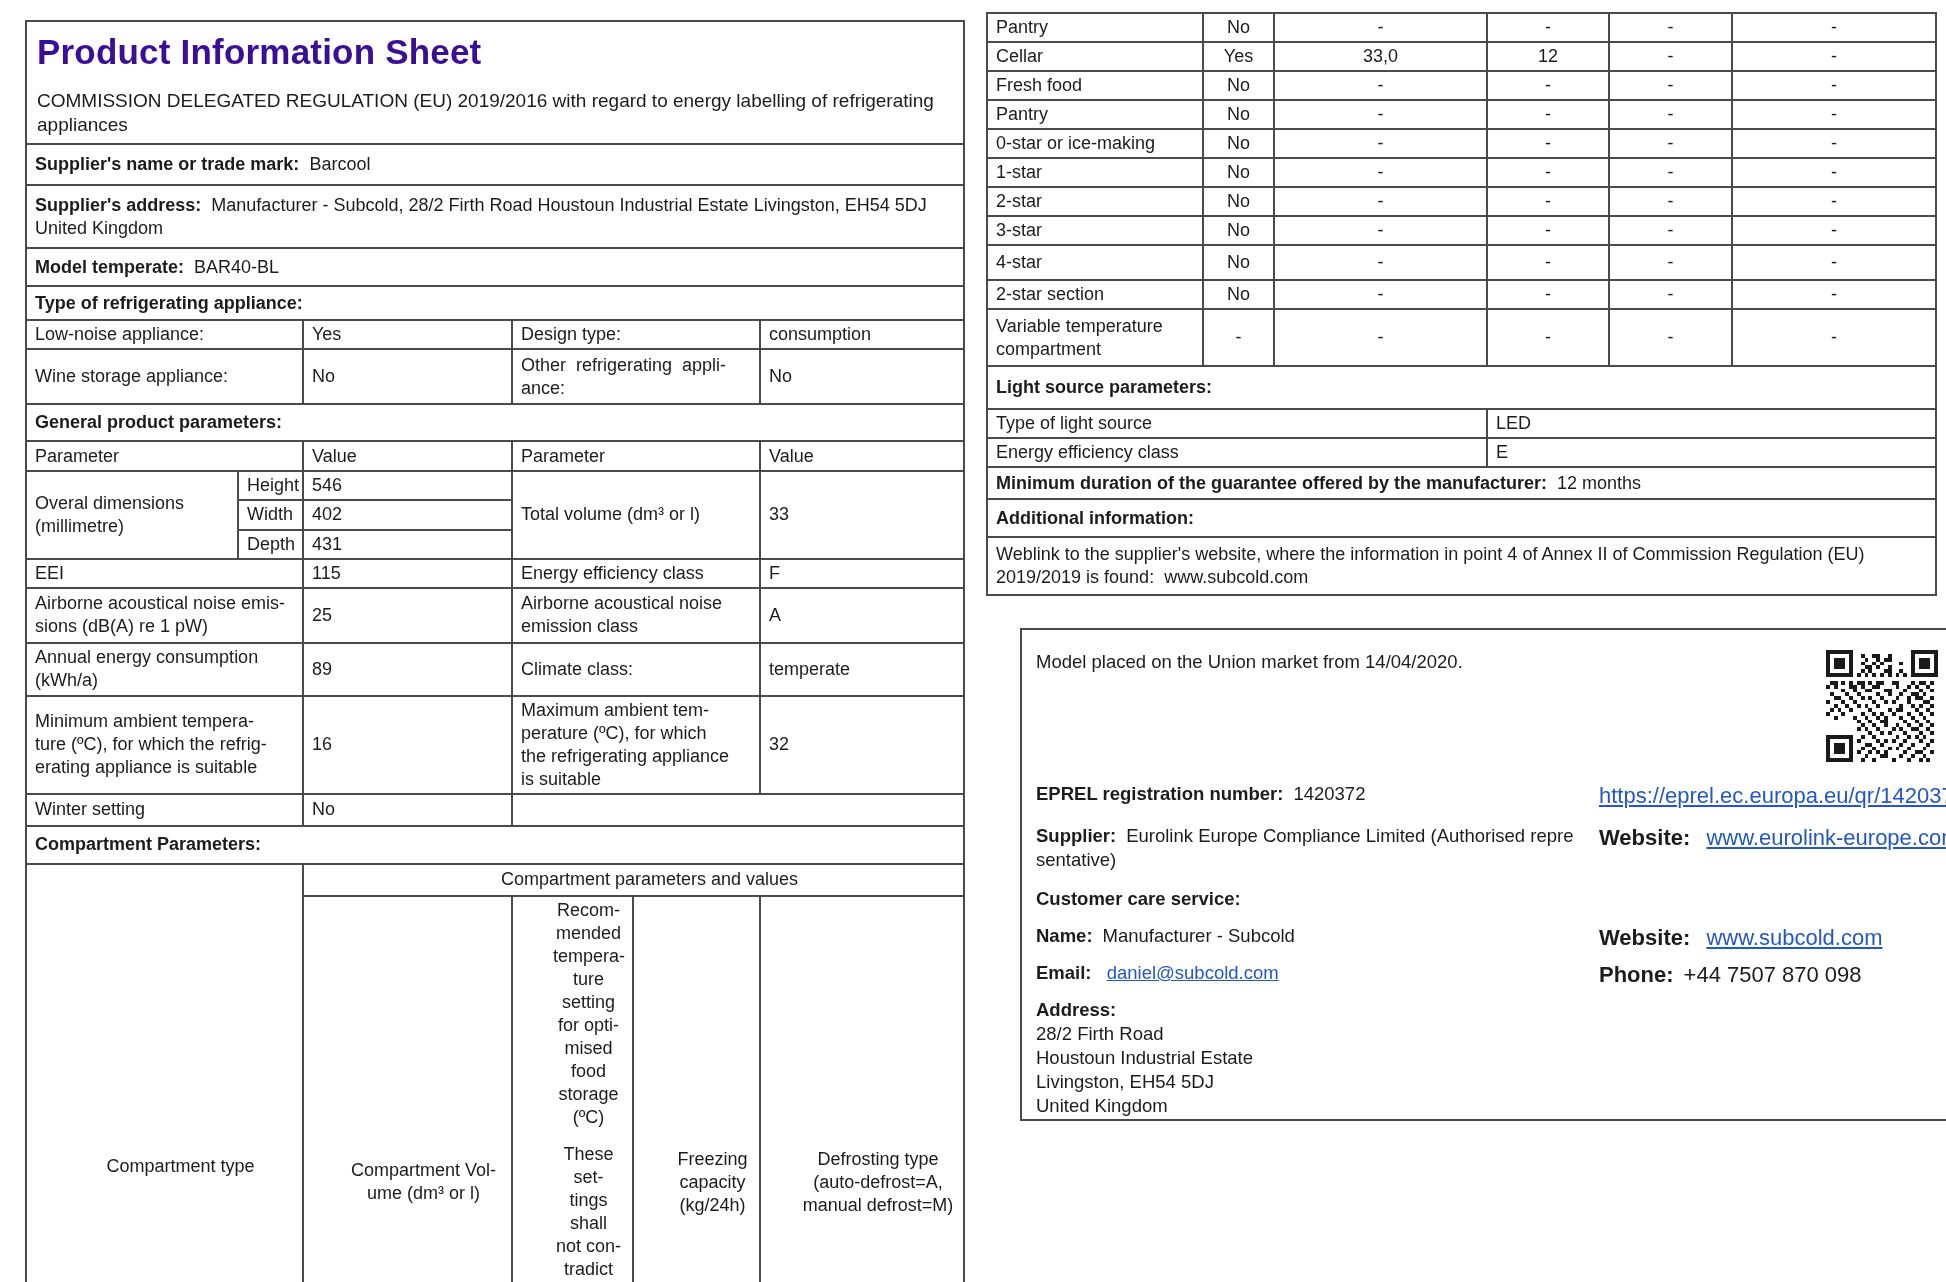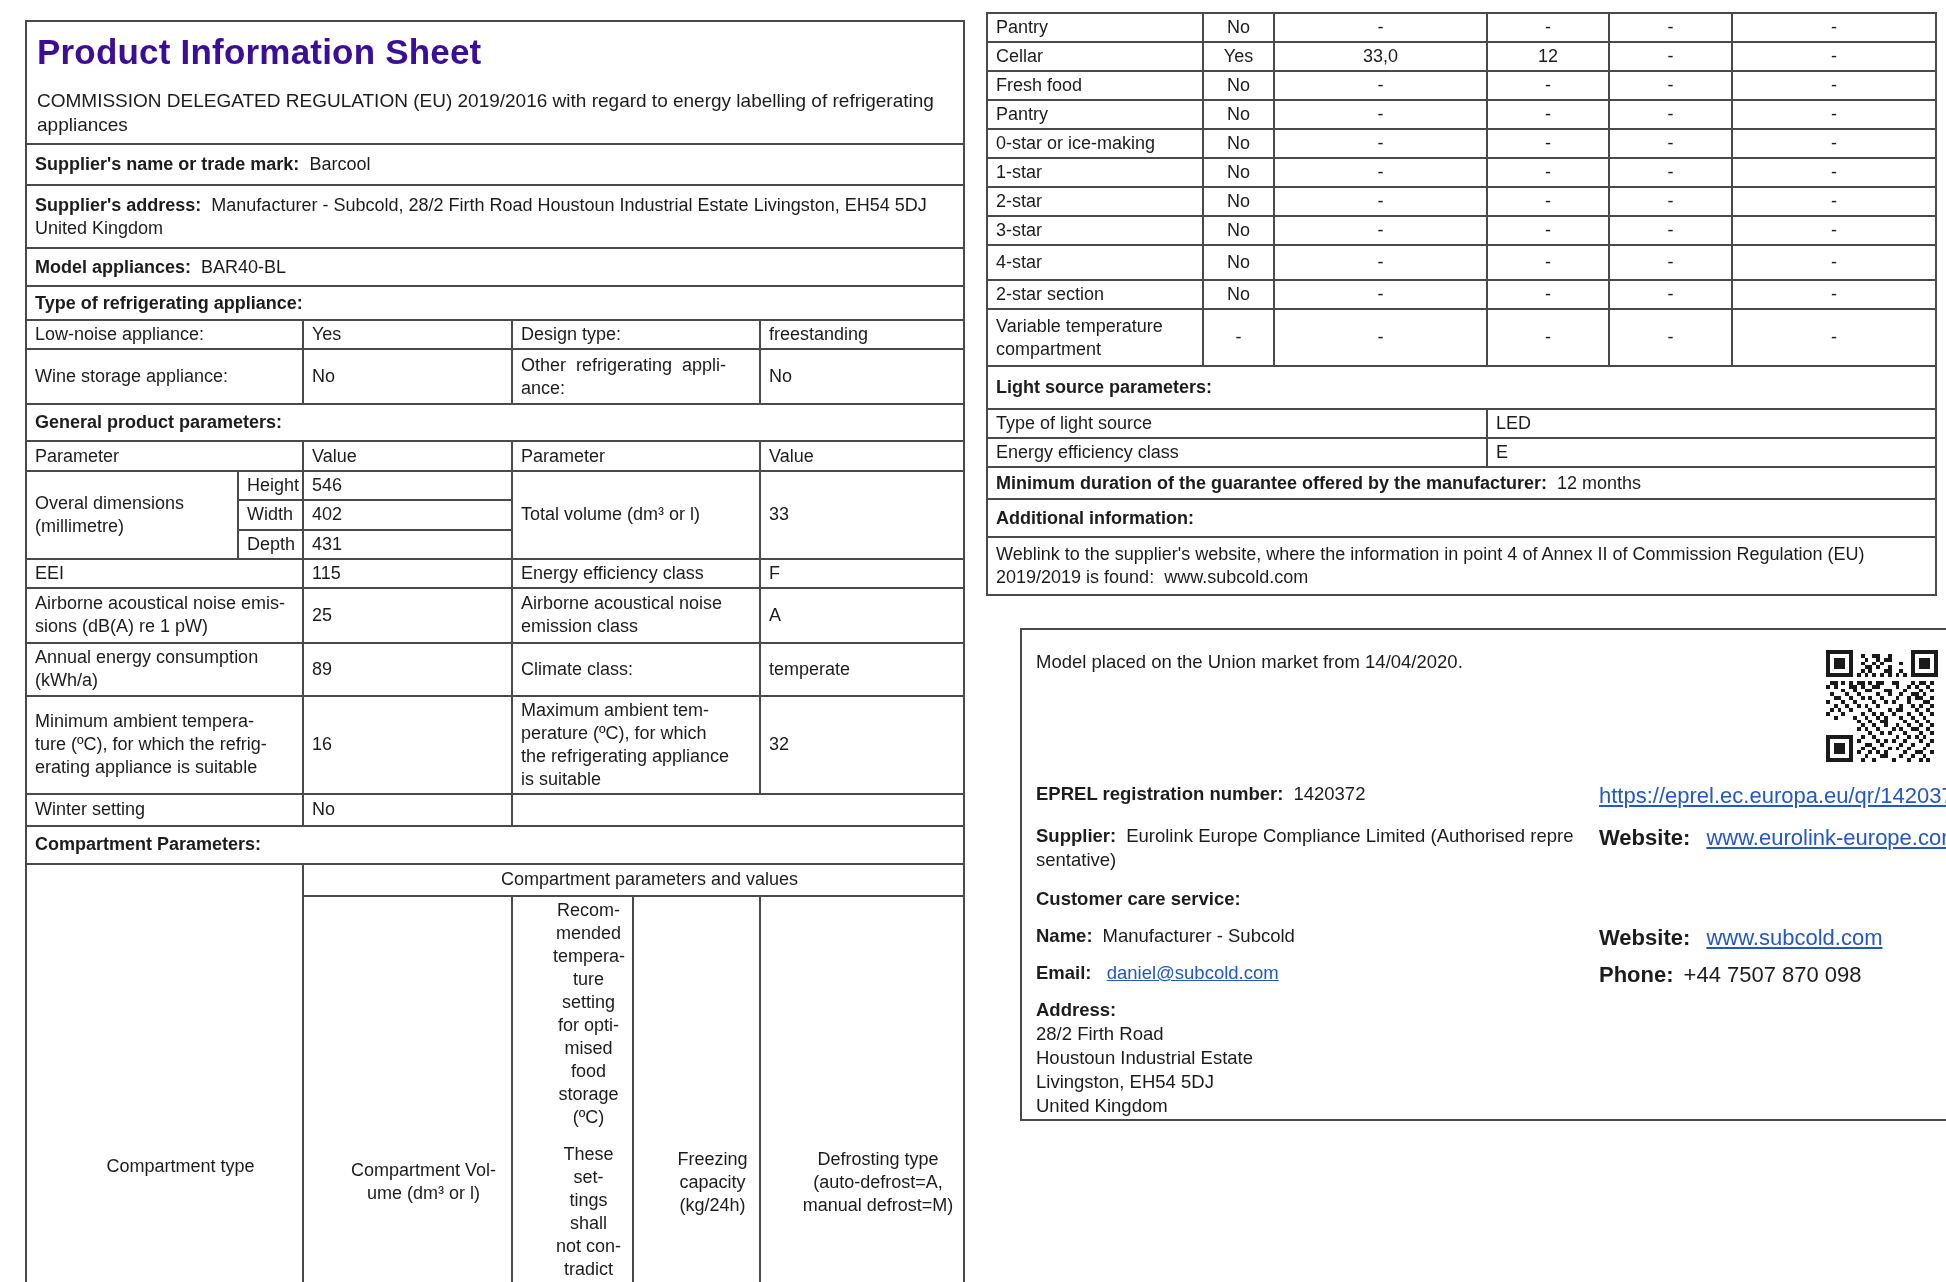--- a/index.html
+++ b/index.html
@@ -72,33 +72,33 @@
   </tr>
 
   <tr style="height:63px">
     <td colspan="6">
       <span class="b">Supplier's address:</span><span class="val-gap">Manufacturer - Subcold, 28/2 Firth Road Houstoun Industrial Estate Livingston, EH54 5DJ United Kingdom</span>
     </td>
   </tr>
 
   <tr style="height:38px">
     <td colspan="6">
-      <span class="b">Model appliances:</span><span class="val-gap">BAR40-BL</span>
+      <span class="b">Model temperate:</span><span class="val-gap">BAR40-BL</span>
     </td>
   </tr>
 
   <tr style="height:34px">
     <td colspan="6" class="b">Type of refrigerating appliance:</td>
   </tr>
 
   <tr style="height:26px">
     <td colspan="2">Low-noise appliance:</td>
     <td>Yes</td>
     <td colspan="2">Design type:</td>
-    <td>freestanding</td>
+    <td>consumption</td>
   </tr>
 
   <tr style="height:55px">
     <td colspan="2">Wine storage appliance:</td>
     <td>No</td>
     <td colspan="2" class="pre ws">Other refrigerating appli-
 ance:</td>
     <td>No</td>
   </tr>
 

